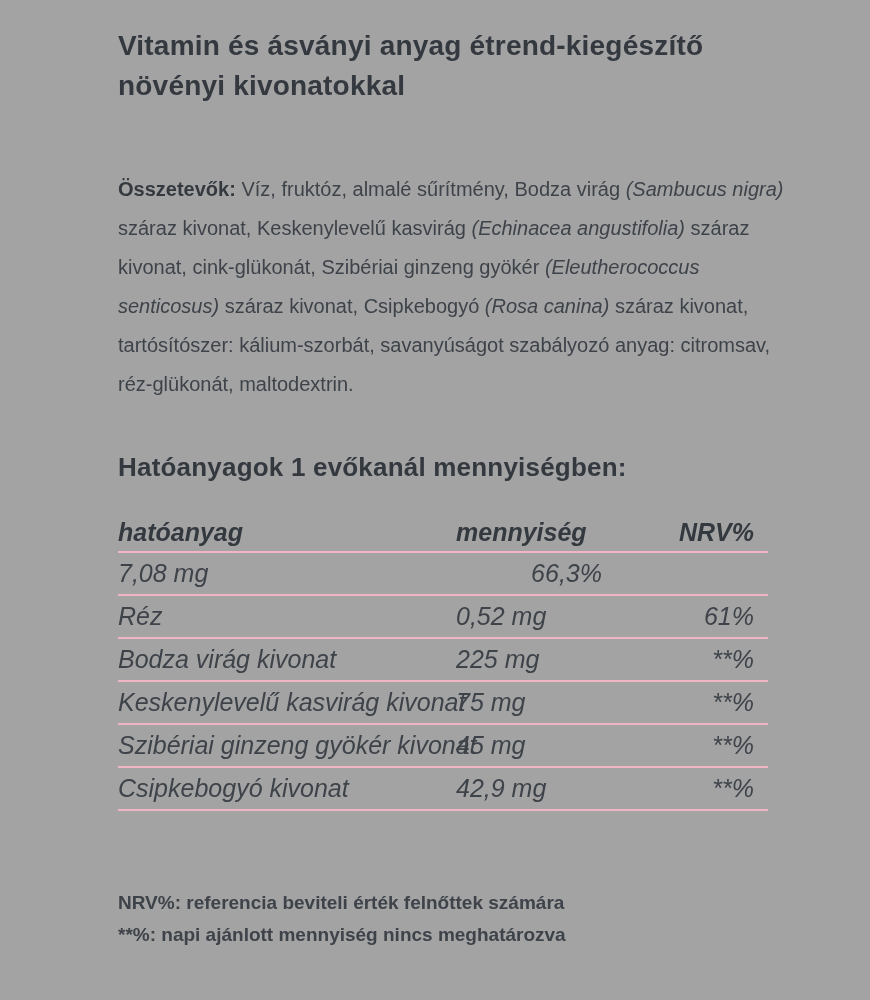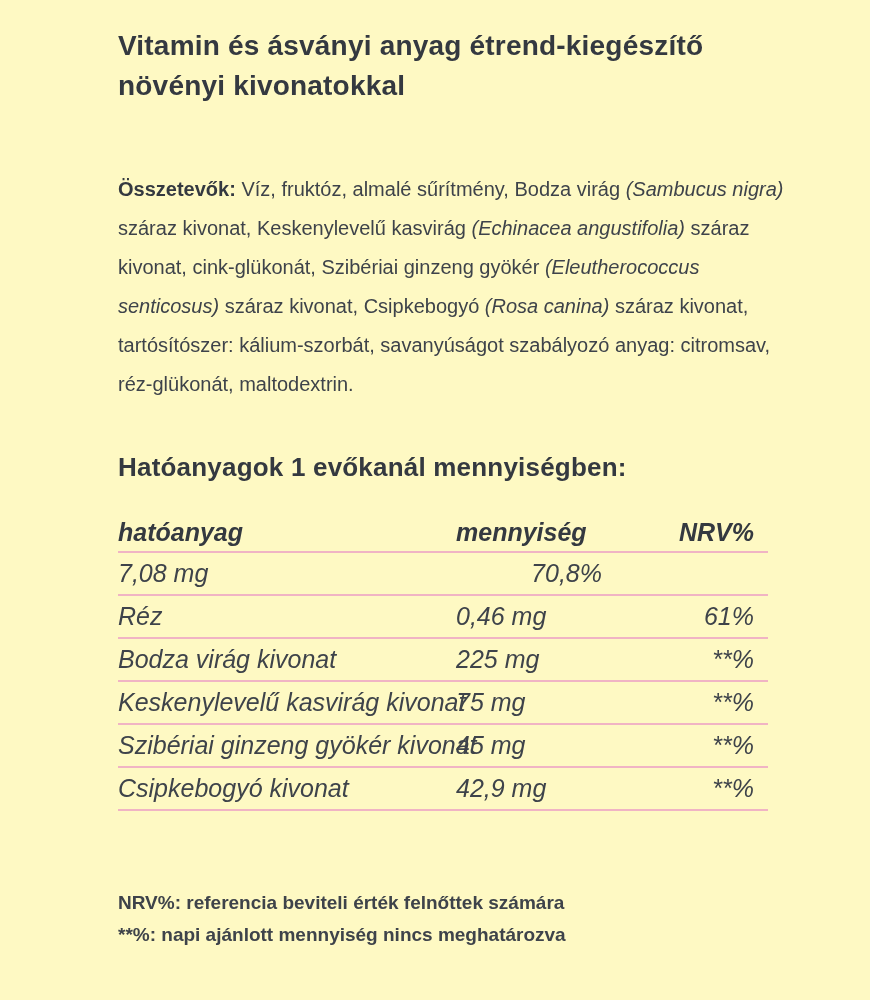--- a/index.html
+++ b/index.html
@@ -1,20 +1,20 @@
 <!DOCTYPE html>
 <html><head>
 <meta charset="utf-8">
 <style>
   * { box-sizing: border-box; }
   html, body { margin: 0; padding: 0; background: #ffffff; }
   .page {
     width: 870px;
     height: 1000px;
-    background: #fef9c3;
+    background: #a3a3a3;
     font-family: "Liberation Sans", sans-serif;
     color: #3e434a;
     padding: 26px 0 0 118px;
     overflow: hidden;
   }
   .title {
     margin: 0;
     font-size: 28px;
     line-height: 40px;
     font-weight: 700;
@@ -80,26 +80,26 @@
   <div class="ing-table">
 
     <div class="trow thead">
       <div class="cell c-name">hatóanyag</div>
       <div class="cell c-amount">mennyiség</div>
       <div class="cell c-nrv">NRV%</div>
     </div>
 
     <div class="trow">
       <div class="cell c-amount">7,08 mg</div>
-      <div class="cell c-nrv">70,8%</div>
+      <div class="cell c-nrv">66,3%</div>
     </div>
 
     <div class="trow">
       <div class="cell c-name">Réz</div>
-      <div class="cell c-amount">0,46 mg</div>
+      <div class="cell c-amount">0,52 mg</div>
       <div class="cell c-nrv">61%</div>
     </div>
 
     <div class="trow">
       <div class="cell c-name">Bodza virág kivonat</div>
       <div class="cell c-amount">225 mg</div>
       <div class="cell c-nrv">**%</div>
     </div>
 
     <div class="trow">

